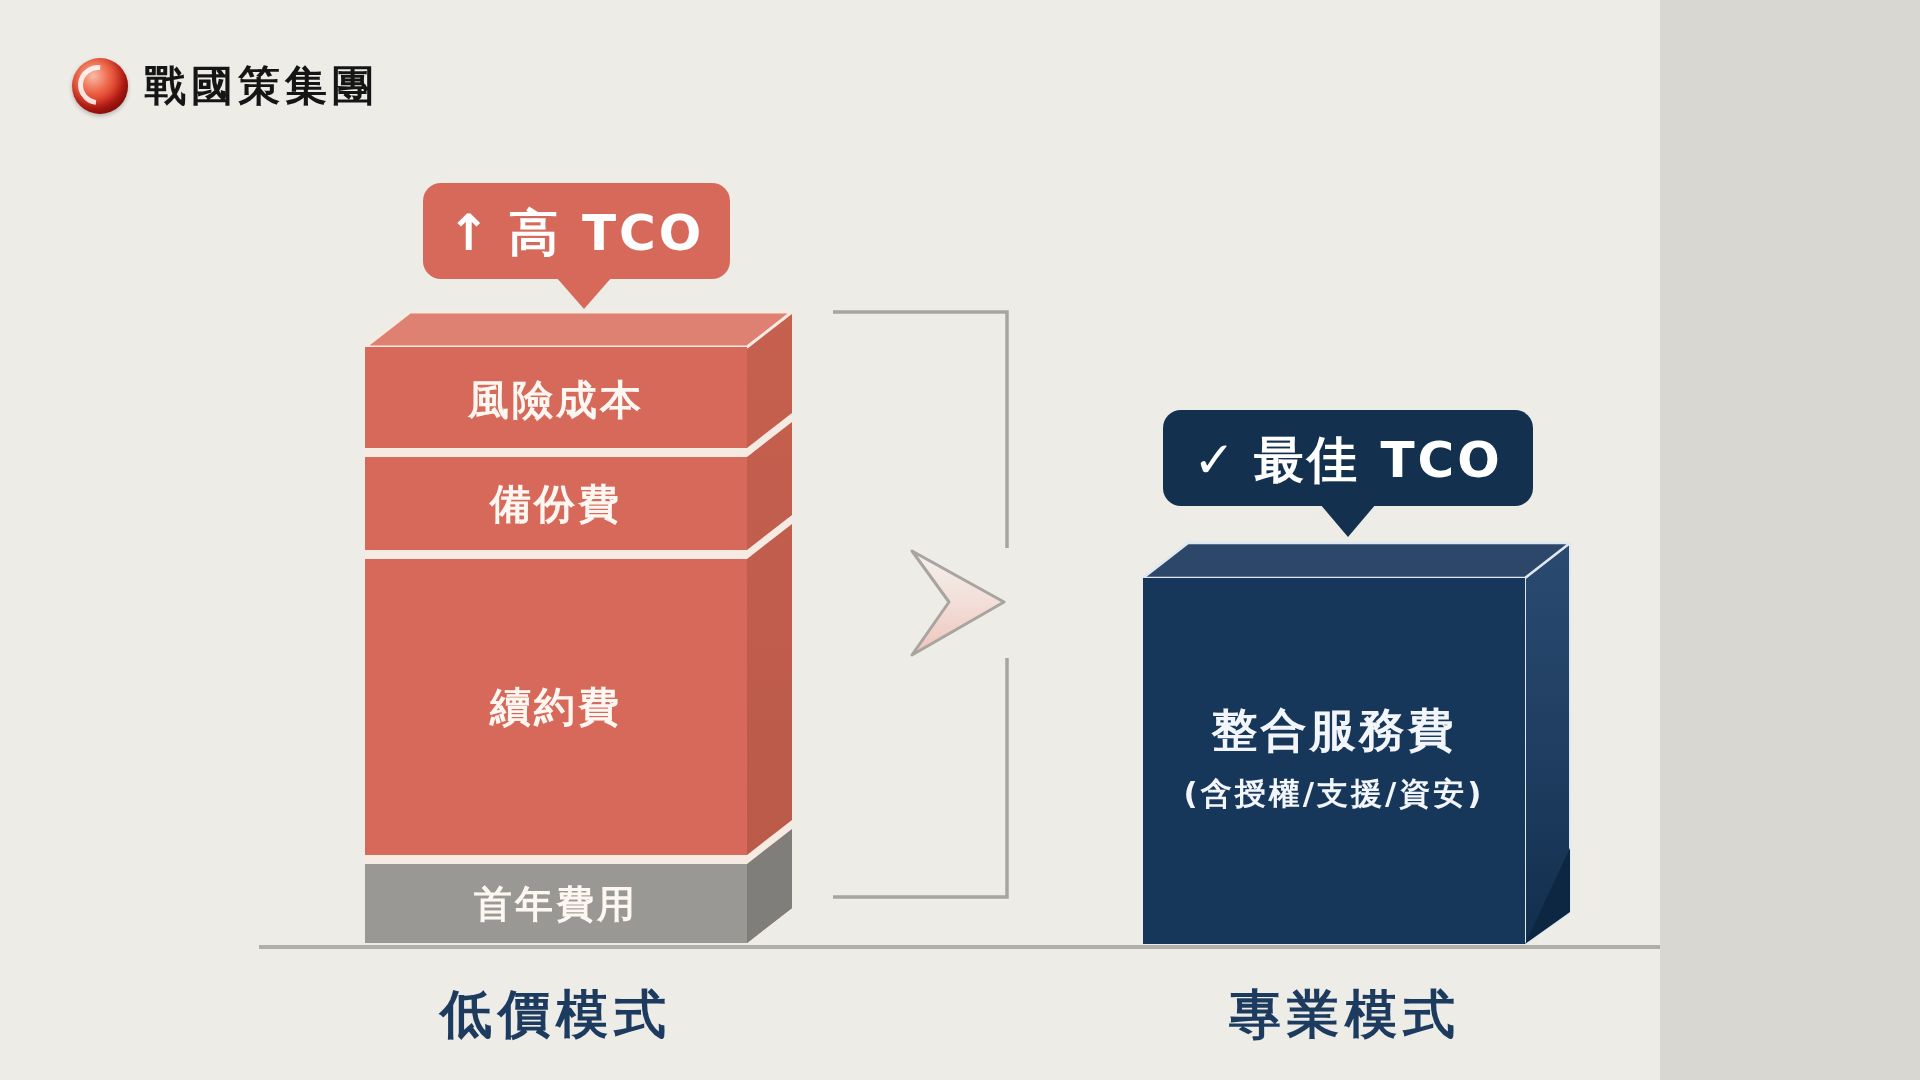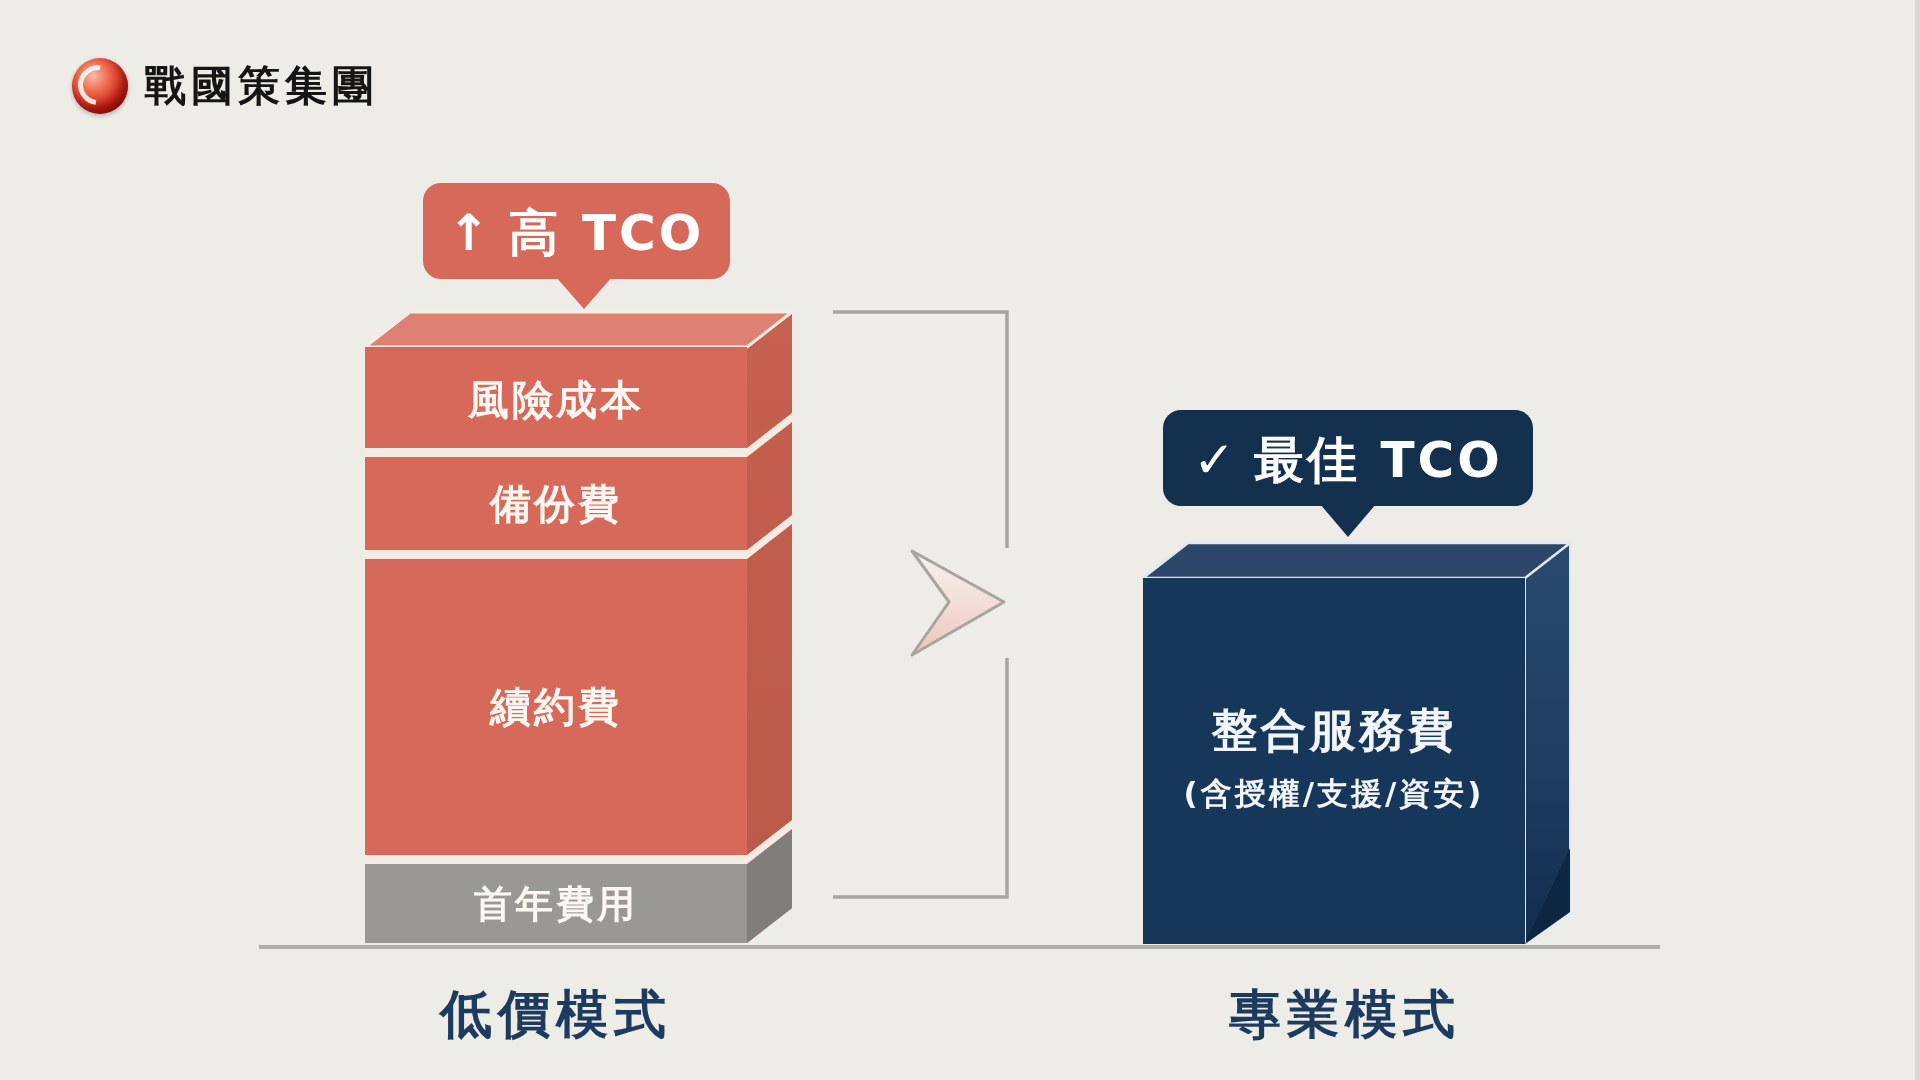--- a/index.html
+++ b/index.html
@@ -1,17 +1,17 @@
 <!DOCTYPE html>
 <html><head>
 <meta charset="utf-8">
 <style>
   html,body{margin:0;padding:0;background:#d8d7d2;}
   .stage{
-    position:relative;width:1915px;height:1080px;overflow:hidden;
+    position:relative;width:1660px;height:1080px;overflow:hidden;
     background:#edece7;
     font-family:"DejaVu Sans","Liberation Sans",sans-serif;
   }
   
   .logo{position:absolute;left:72px;top:58px;display:flex;align-items:center;gap:16px;}
   .logo-sphere{
     width:56px;height:56px;border-radius:50%;position:relative;
     background:radial-gradient(circle at 38% 32%, #f7bca9 0%, #ef6a4d 30%, #d6281c 62%, #8e100e 100%);
     box-shadow:inset -5px -7px 12px rgba(90,0,0,.55), 0 2px 4px rgba(0,0,0,.25);
   }

